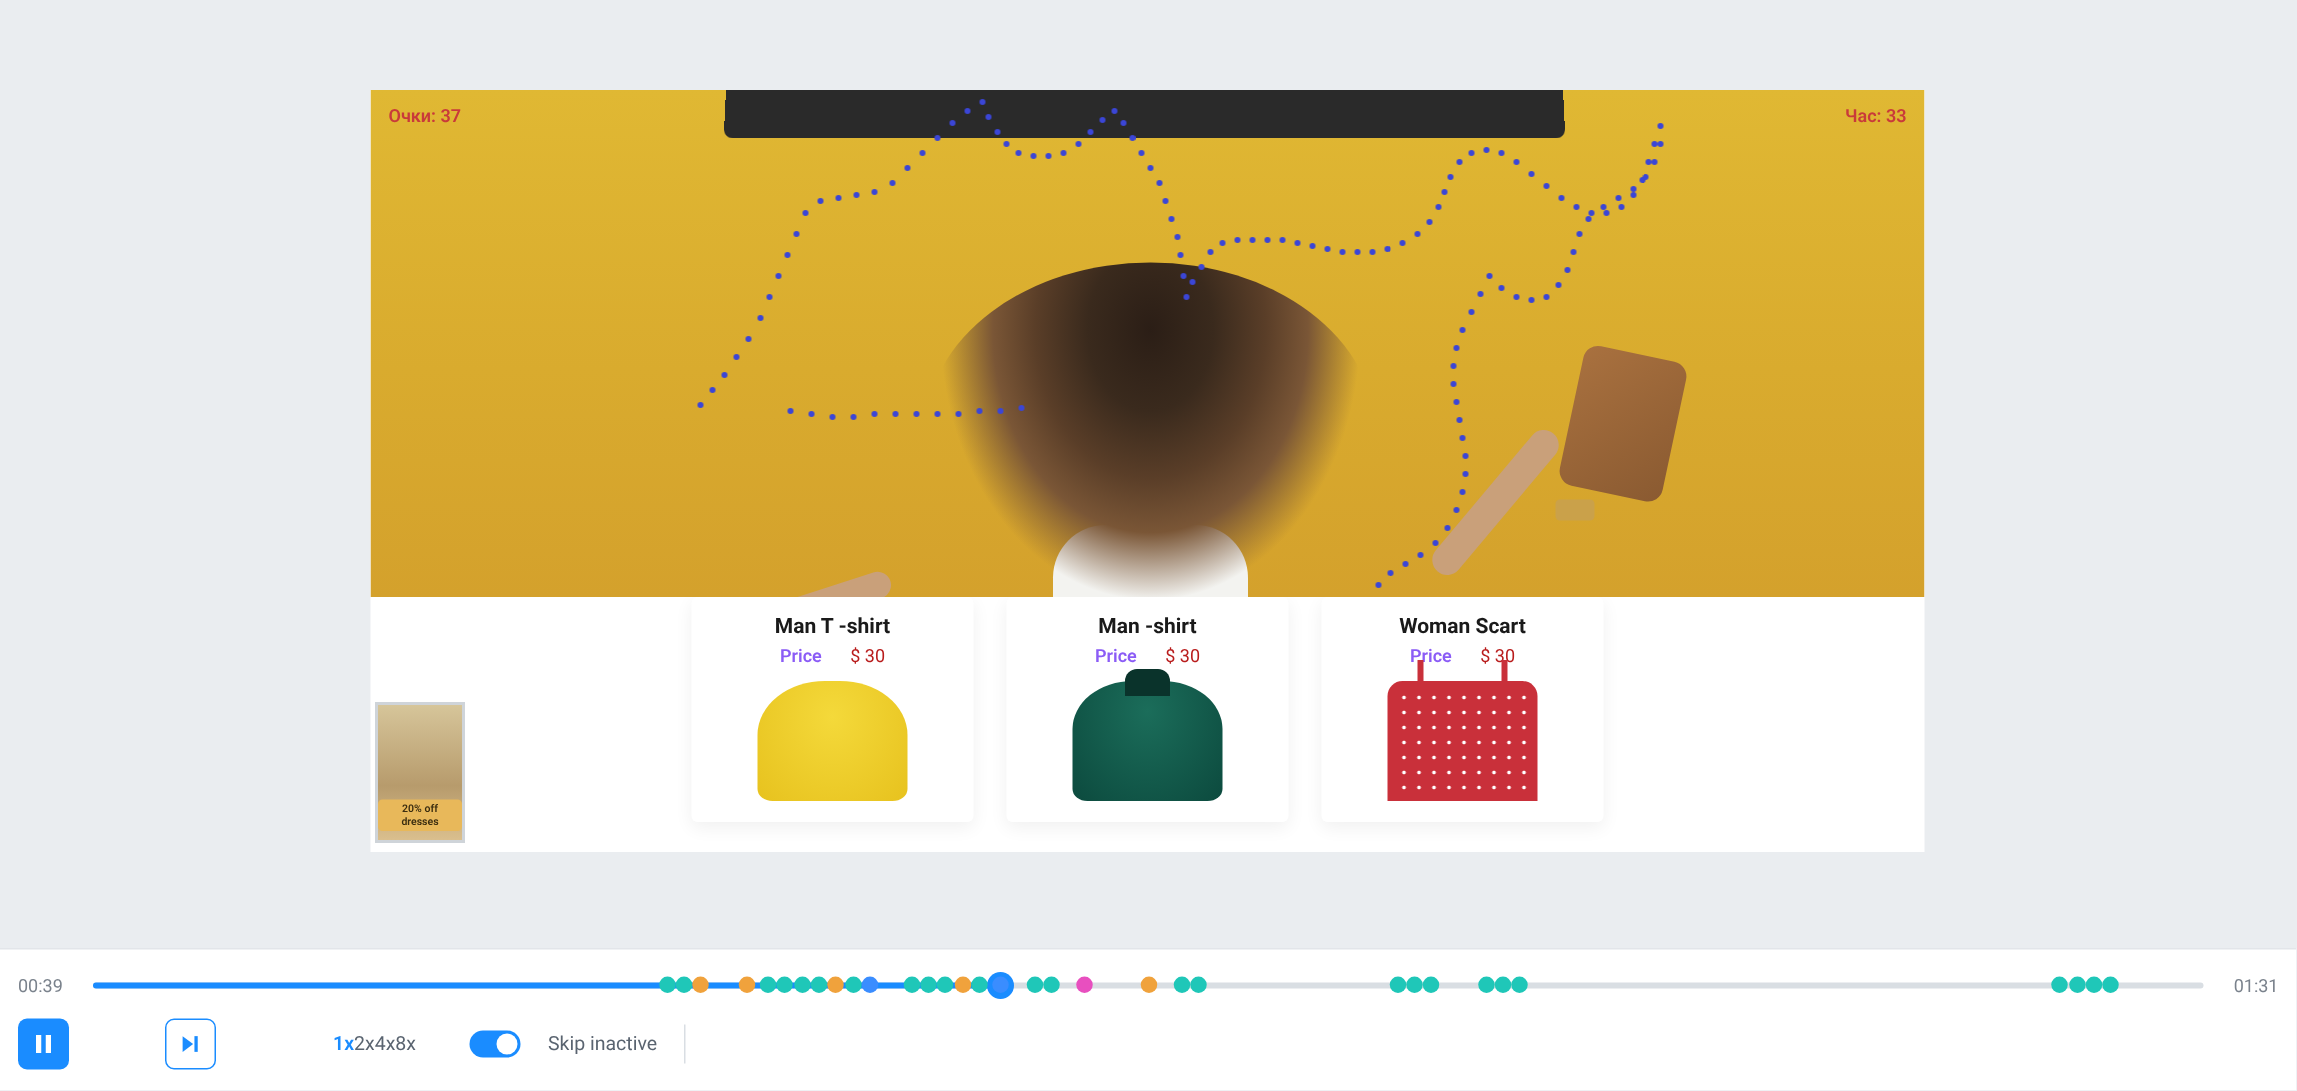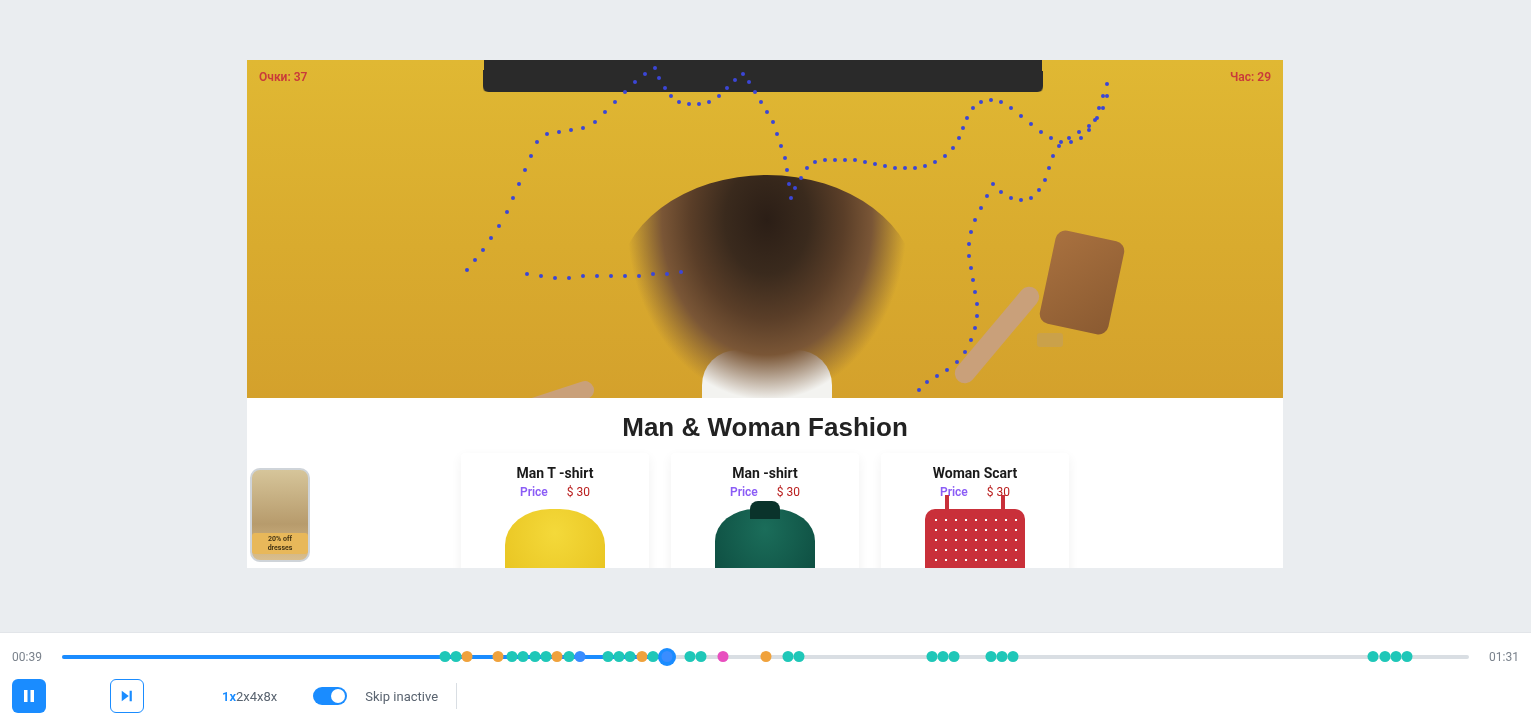--- a/index.html
+++ b/index.html
@@ -42,21 +42,21 @@
 .thumb.yellow { background: radial-gradient(ellipse at 50% 30%, #f4d93a, #e7c21e); border-radius: 45% 45% 10% 10%; }
 .thumb.green { background: radial-gradient(ellipse at 50% 25%, #1b6d5a, #0c4a3e); border-radius: 40% 40% 10% 10%; position: relative; }
 .thumb.green::before { content: ""; position: absolute; top: -8px; left: 35px; width: 30px; height: 18px; background: #0a332b; border-radius: 8px 8px 0 0; }
 .thumb.red { background: #c9303a; border-radius: 10px 10px 0 0; position: relative; }
 .thumb.red::before, .thumb.red::after { content: ""; position: absolute; top: -14px; width: 4px; height: 18px; background: #c9303a; }
 .thumb.red::before { left: 20px; }
 .thumb.red::after { right: 20px; }
 .thumb.red .dots { position: absolute; inset: 6px; background-image: radial-gradient(#fff 1px, transparent 1.5px); background-size: 10px 10px; }
 
 
-.mini-preview { position: absolute; left: 3px; top: 408px; width: 60px; height: 94px; border-radius: 10px; border: 2px solid #cfd4d9; background: linear-gradient(180deg, #d6c59a 0%, #b79b6c 60%, #dabf8e 100%); overflow: hidden; display: flex; flex-direction: column; justify-content: flex-end; align-items: center; padding-bottom: 6px; }
+.mini-preview { position: absolute; left: 3px; top: 408px; width: 60px; height: 94px; border-radius: 0; border: 2px solid #cfd4d9; background: linear-gradient(180deg, #d6c59a 0%, #b79b6c 60%, #dabf8e 100%); overflow: hidden; display: flex; flex-direction: column; justify-content: flex-end; align-items: center; padding-bottom: 6px; }
 .mini-preview .badge { background: #e8b85a; font-size: 7px; padding: 2px 4px; border-radius: 3px; color: #3b2d10; font-weight: 600; text-align: center; line-height: 1.2; }
 
 
 .controls { position: absolute; left: 0; right: 0; bottom: 0; height: 95px; background: #fff; border-top: 1px solid #e2e5e9; padding: 0 12px; }
 
 
 .timeline-row { display: flex; align-items: center; height: 40px; gap: 14px; padding-top: 8px; }
 .time { font-size: 12px; color: #7a828c; min-width: 36px; }
 .timeline { flex: 1; position: relative; height: 8px; }
 .track { position: absolute; top: 2px; left: 0; right: 0; height: 4px; background: #d9dee3; border-radius: 2px; }
@@ -87,21 +87,21 @@
 .btn-outline { width: 34px; height: 34px; border-radius: 6px; border: 1px solid #1a8cff; display: flex; align-items: center; justify-content: center; cursor: pointer; margin-left: 46px; }
 .btn-outline svg { width: 14px; height: 14px; fill: #1a8cff; }
 </style>
 </head>
 <body>
 
 <div class="recording-frame">
   <div class="hero">
     <div class="topbar"></div>
     <div class="corner-text corner-left">Очки: 37</div>
-    <div class="corner-text corner-right">Час: 29</div>
+    <div class="corner-text corner-right">Час: 33</div>
     <div class="figure">
       <div class="arm-l"></div>
       <div class="torso"></div>
       <div class="hair"></div>
       <div class="arm-r"></div>
         <div class="watch"></div>
         <div class="phone"></div>
     </div>
     <svg class="trail" viewBox="0 0 1036 338">
       <g>
@@ -231,21 +231,20 @@
         <circle cx="364" cy="216" r="2"></circle>
           <circle cx="378" cy="216" r="2"></circle>
           <circle cx="392" cy="216" r="2"></circle>
           <circle cx="406" cy="214" r="2"></circle>
           <circle cx="420" cy="214" r="2"></circle>
           <circle cx="434" cy="212" r="2"></circle>
       </g>
     </svg>
   </div>
 
-  <div class="section-title">Man &amp; Woman Fashion</div>
 
   <div class="products">
     <div class="card">
       <div class="name">Man T -shirt</div>
       <div class="priceline">
         <span class="price-label">Price</span><span class="price-val">$ 30</span>
       </div>
       <div class="thumb yellow"></div>
     </div>
     <div class="card">

